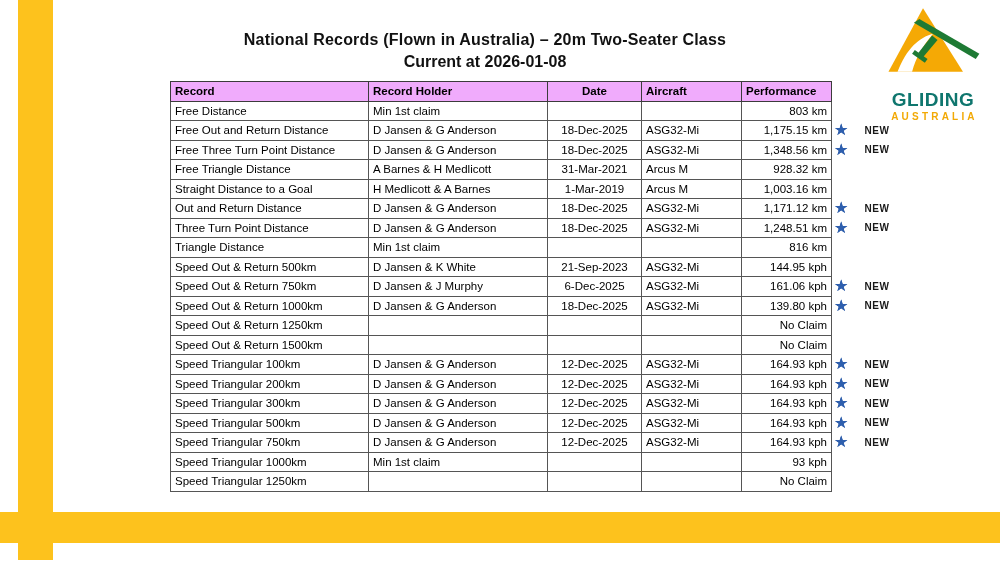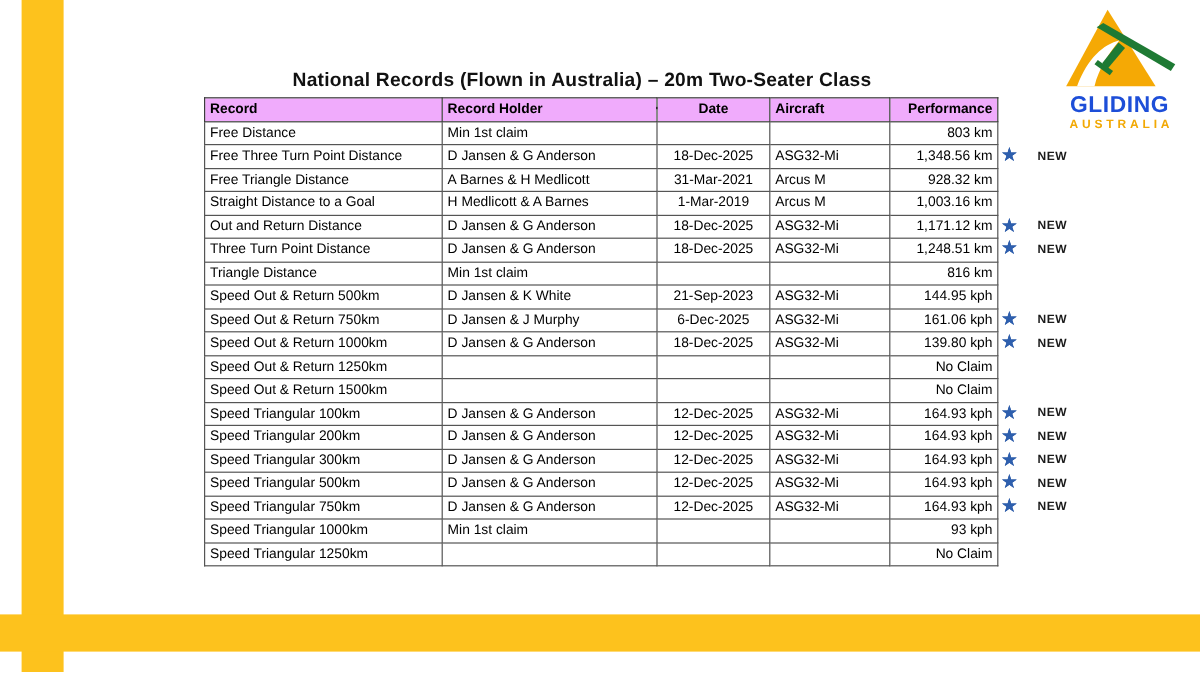--- a/index.html
+++ b/index.html
@@ -15,35 +15,35 @@
   .bar-vertical {
     position:absolute; left:18px; top:0; width:35px; height:560px;
     background:#FDC21D;
   }
   .bar-horizontal {
     position:absolute; left:0; top:512px; width:1000px; height:31px;
     background:#FDC21D;
   }
   
   .title-block {
-    position:absolute; left:135px; top:31px; width:700px; text-align:center;margin-top:28px;
+    position:absolute; left:135px; top:31px; width:700px; text-align:center;
   }
   .page-title {
     font-size:16px; font-weight:600; color:#111111; letter-spacing:0.2px;
   }
   .page-subtitle {
     margin-top:4px; font-size:16px; font-weight:600; color:#111111;
   }
   
   .logo {
     position:absolute; left:872px; top:6px; width:122px; text-align:center;
   }
   .logo svg { display:block; margin:0 auto; }
   .logo-line1 {
-    margin-top:3px; font-size:19px; font-weight:bold; color:#1d4ed8; letter-spacing:0.5px;
+    margin-top:15px; font-size:19px; font-weight:bold; color:#0f766e; letter-spacing:0.5px;
   }
   .logo-line2 {
     font-size:10px; font-weight:bold; color:#F2A905; letter-spacing:3.2px; margin-left:3px;
   }
   
   .records-table {
     position:absolute; left:170px; top:81px;
     border-collapse:collapse; table-layout:fixed;
     font-size:11.5px; color:#000;
   }
@@ -57,21 +57,21 @@
     background:#f0abfc; font-weight:bold; text-align:left;
     border-color:#3c3c3c;
   }
   .col-record   { width:198px; }
   .col-holder   { width:179px; }
   .col-date     { width:94px;  }
   .col-aircraft { width:100px; }
   .col-perf     { width:90px;  }
   .col-annot    { width:78px;  }
   th.th-date  { text-align:center; }
-  th.th-perf  { text-align:right; }
+  th.th-perf  { }
   td.c-date   { text-align:center; }
   td.c-perf   { text-align:right; }
   td.c-annot, th.th-annot {
     border:none; background:transparent; padding:0 0 0 2px;
   }
   .star {
     display:inline-block; color:#2E5FAE; font-size:16px; line-height:1;
     vertical-align:middle; text-shadow:0 0 0.5px #1F4E9A;
   }
   .new-label {
@@ -128,20 +128,31 @@
     <td class="c-holder">Min 1st claim</td>
     <td class="c-date"></td>
     <td class="c-aircraft"></td>
     <td class="c-perf">803 km</td>
     <td class="c-annot">
       <span class="star hidden">★</span>
       <span class="new-label hidden">NEW</span>
     </td>
   </tr>
 
+  <tr>
+    <td class="c-record">Free Out and Return Distance</td>
+    <td class="c-holder">D Jansen &amp; G Anderson</td>
+    <td class="c-date">18-Dec-2025</td>
+    <td class="c-aircraft">ASG32-Mi</td>
+    <td class="c-perf">1,175.15 km</td>
+    <td class="c-annot">
+      <span class="star">★</span>
+      <span class="new-label">NEW</span>
+    </td>
+  </tr>
 
   <tr>
     <td class="c-record">Free Three Turn Point Distance</td>
     <td class="c-holder">D Jansen &amp; G Anderson</td>
     <td class="c-date">18-Dec-2025</td>
     <td class="c-aircraft">ASG32-Mi</td>
     <td class="c-perf">1,348.56 km</td>
     <td class="c-annot">
       <span class="star">★</span>
       <span class="new-label">NEW</span>

